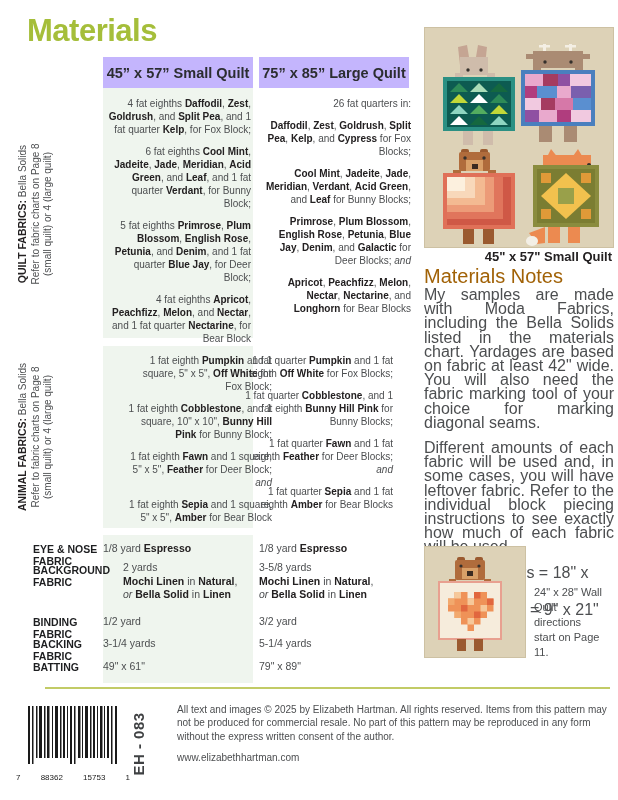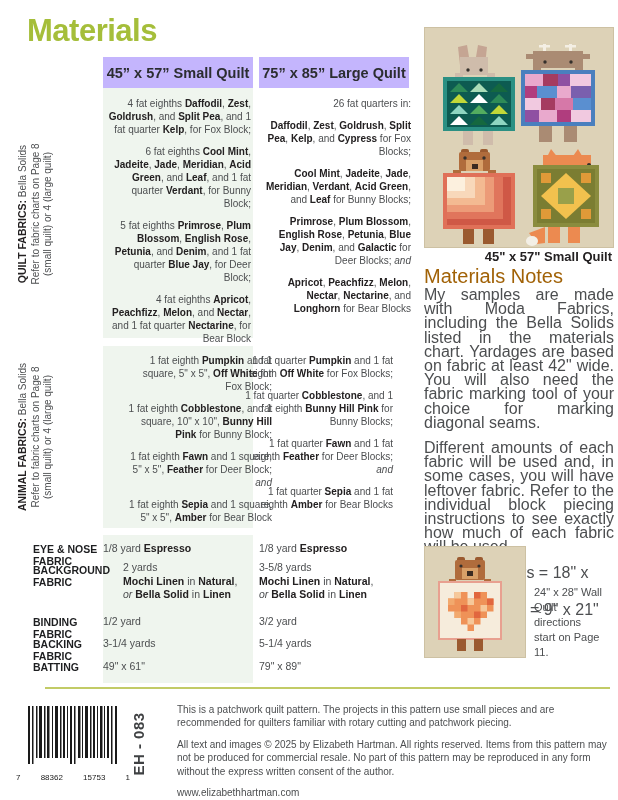--- a/index.html
+++ b/index.html
@@ -300,18 +300,17 @@
     </svg>
     <div class="digits">
       <span>7</span>
       <span>88362</span>
       <span>15753</span>
       <span>1</span>
     </div>
   </div>
   <div class="ehcode">EH - 083</div>
   <div class="foot">
-    <p>This is a patchwork quilt pattern. The projects in this pattern use small pieces and are recommended for quilters familiar with rotary cutting and patchwork piecing.</p>
     <p>All text and images © 2025 by Elizabeth Hartman. All rights reserved. Items from this pattern may not be produced for commercial resale. No part of this pattern may be reproduced in any form without the express written consent of the author.</p>
     <div>www.elizabethhartman.com</div>
   </div>
 
 </div>
 
 </body></html>

